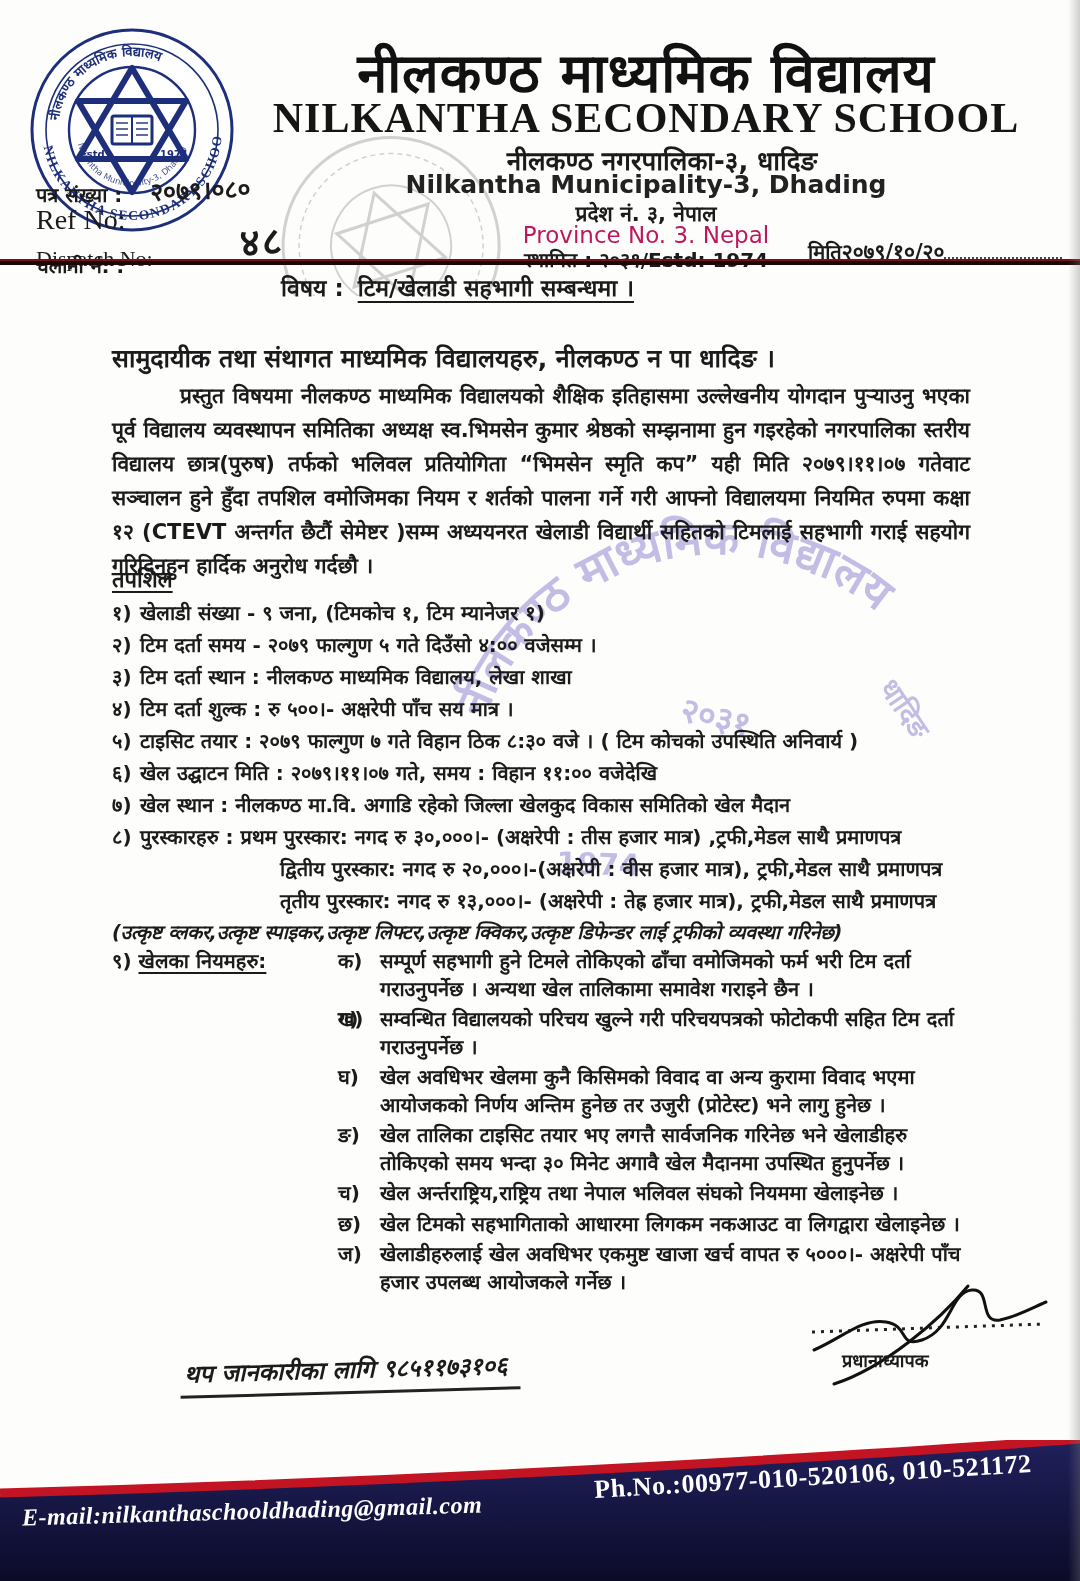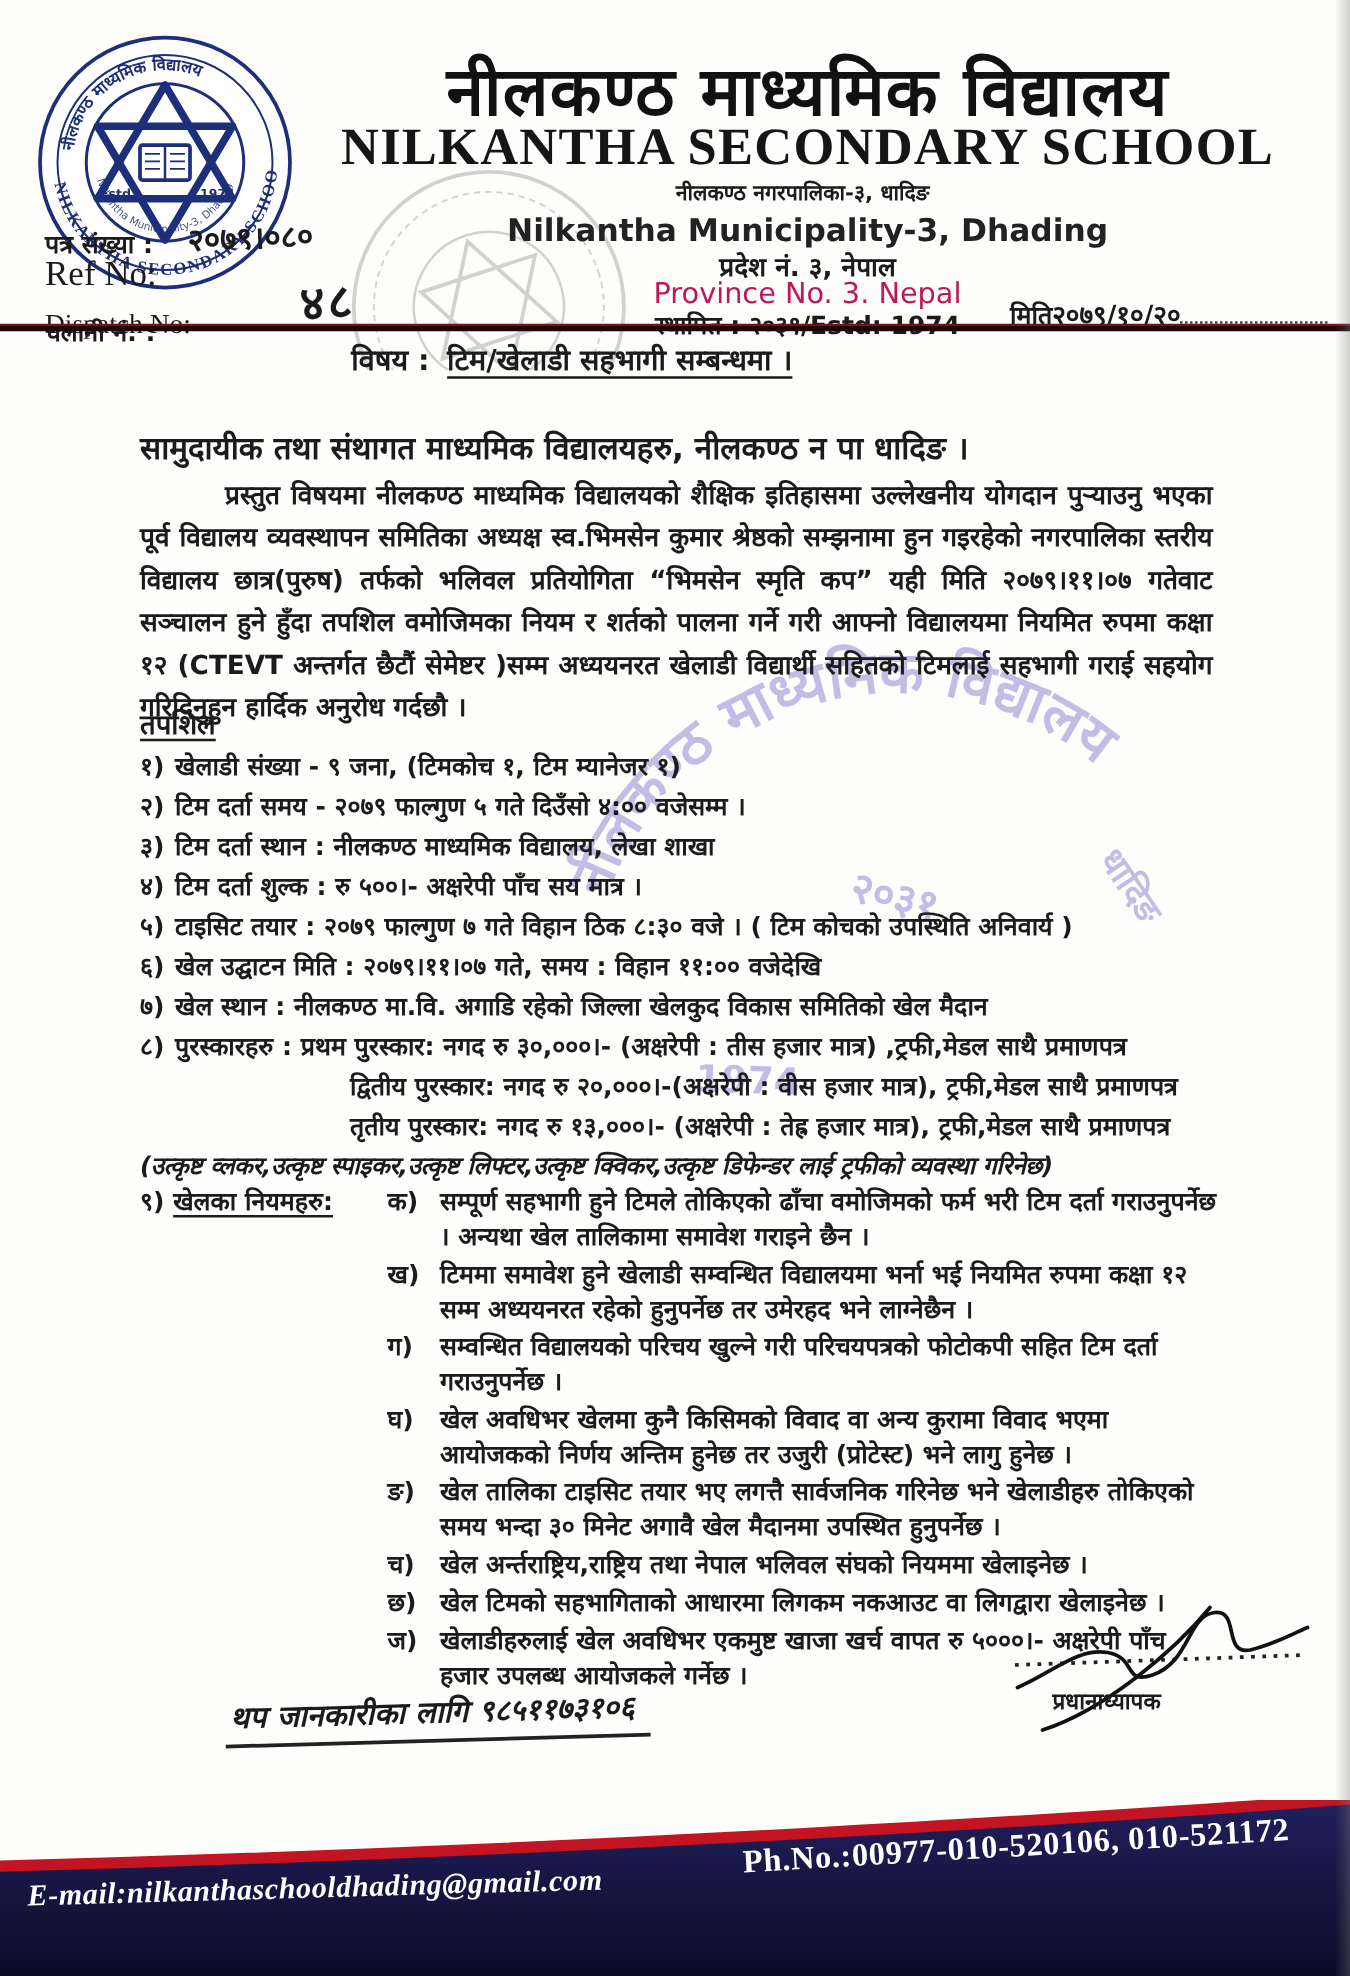--- a/index.html
+++ b/index.html
@@ -10,21 +10,21 @@
   }
   .abs { position:absolute; }
   .dev { font-family:"DejaVu Sans","Liberation Sans",sans-serif; }
   .serif { font-family:"Liberation Serif","DejaVu Serif",serif; }
 
   
   .title-np { left:240px; top:34px; width:812px; text-align:center;
     font-size:54px; font-weight:bold; letter-spacing:1px; color:#111; }
   .title-en { left:240px; top:94px; width:812px; text-align:center;
     font-size:42px; font-weight:bold; letter-spacing:1px; color:#151515; }
-  .addr-np { left:236px; top:142px; width:812px; text-align:center; font-size:17px; font-weight:bold; }
+  .addr-np { left:256px; top:142px; width:812px; text-align:center; font-size:26px; font-weight:bold; }
   .addr-en { left:240px; top:170px; width:812px; text-align:center; font-size:25px; font-weight:bold; color:#222; }
   .prov-np { left:240px; top:199px; width:812px; text-align:center; font-size:21px; font-weight:bold; }
   .prov-en { left:240px; top:222px; width:812px; text-align:center; font-size:23px; color:#be185d; }
   .estd-line { left:240px; top:246px; width:812px; text-align:center; font-size:20px; font-weight:bold; }
 
   .ref-l1 { left:36px; top:181px; font-size:20px; font-weight:bold; }
   .ref-l2 { left:36px; top:204px; font-size:28px; }
   .ref-l3 { left:36px; top:228px; font-size:20px; font-weight:bold;margin-top:24px; }
   .ref-l4 { left:36px; top:246px; font-size:22px; }
   .hand { font-family:"DejaVu Sans","Liberation Sans",sans-serif; font-weight:bold; }
@@ -52,21 +52,21 @@
   .tapashil { left:112px; top:563px; font-size:22px; font-weight:bold;
     text-decoration:underline; text-underline-offset:4px; }
 
   .details { left:112px; top:597px; width:866px; font-size:20px; line-height:32px; font-weight:bold; }
   .detail-row { display:flex; }
   .detail-row .num { min-width:28px; }
   .prize-line { margin-left:168px; }
   .prizes-note { font-style:italic; font-size:19.5px; letter-spacing:-0.3px; }
 
   .rules { left:112px; top:948px; width:866px; display:flex; font-size:20px;
-    line-height:27.5px; font-weight:bold; }
+    line-height:27.5px; font-weight:bold;gap:28px; }
   .rules-head { width:198px; white-space:nowrap; }
   .rules-head .hd { text-decoration:underline; text-underline-offset:4px; }
   .rules-items { flex:1; }
   .rule-item { position:relative; padding-left:42px; margin-bottom:3px; }
   .rule-item .lab { position:absolute; left:0; top:0; }
 
   .more-info { left:180px; top:1352px; font-size:24px; font-weight:bold; font-style:italic;
     border-bottom:3px solid #222; padding:0 12px 6px 4px; transform:rotate(-1.6deg); }
 
   .sig-block { left:800px; top:1276px; width:260px; height:110px; }
@@ -223,21 +223,20 @@
       <span>९)</span>
       <span class="hd">खेलका नियमहरु:</span>
     </div>
     <div class="rules-items">
       <div class="rule-item">
         <span class="lab">क)</span>
         <span>सम्पूर्ण सहभागी हुने टिमले तोकिएको ढाँचा वमोजिमको फर्म भरी टिम दर्ता गराउनुपर्नेछ । अन्यथा खेल तालिकामा समावेश गराइने छैन ।</span>
       </div>
       <div class="rule-item">
         <span class="lab">ख)</span>
-        <span>टिममा समावेश हुने खेलाडी सम्वन्धित विद्यालयमा भर्ना भई नियमित रुपमा कक्षा १२ सम्म अध्ययनरत रहेको हुनुपर्नेछ तर उमेरहद भने लाग्नेछैन ।</span>
       </div>
       <div class="rule-item">
         <span class="lab">ग)</span>
         <span>सम्वन्धित विद्यालयको परिचय खुल्ने गरी परिचयपत्रको फोटोकपी सहित टिम दर्ता गराउनुपर्नेछ ।</span>
       </div>
       <div class="rule-item">
         <span class="lab">घ)</span>
         <span>खेल अवधिभर खेलमा कुनै किसिमको विवाद वा अन्य कुरामा विवाद भएमा आयोजकको निर्णय अन्तिम हुनेछ तर उजुरी (प्रोटेस्ट) भने लागु हुनेछ ।</span>
       </div>
       <div class="rule-item">

